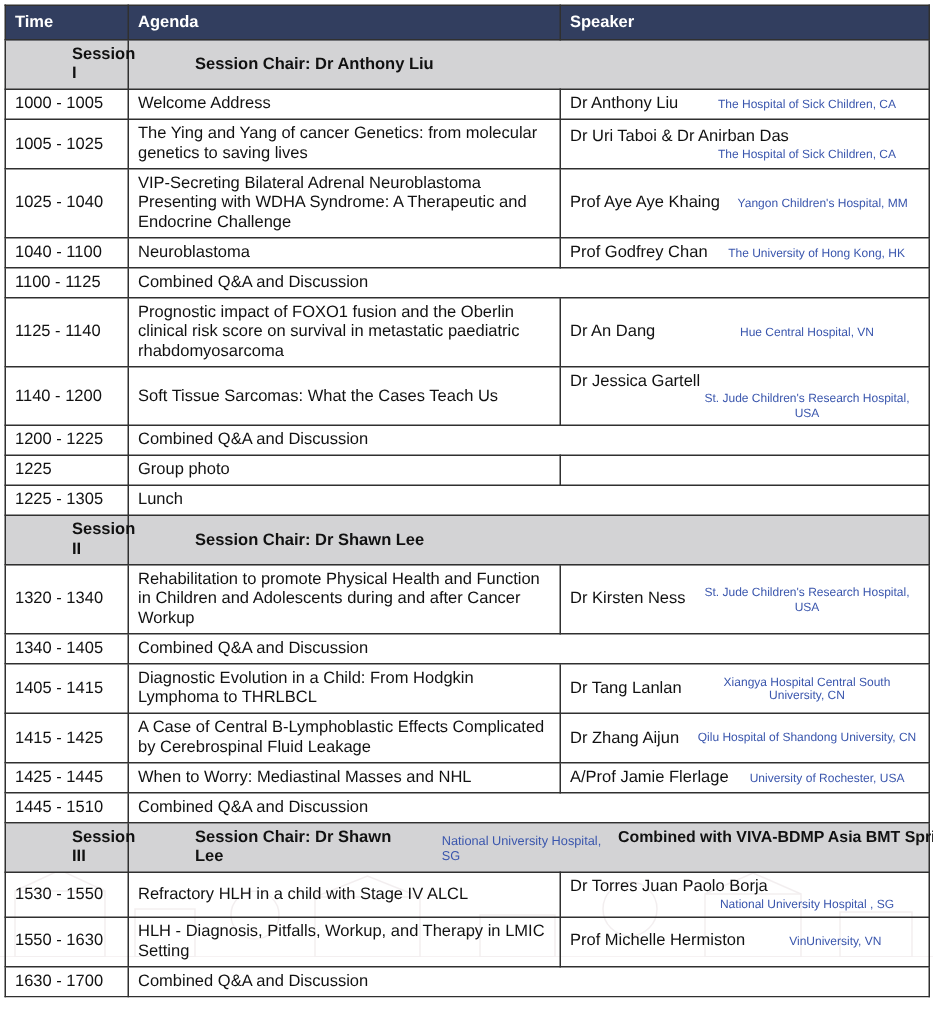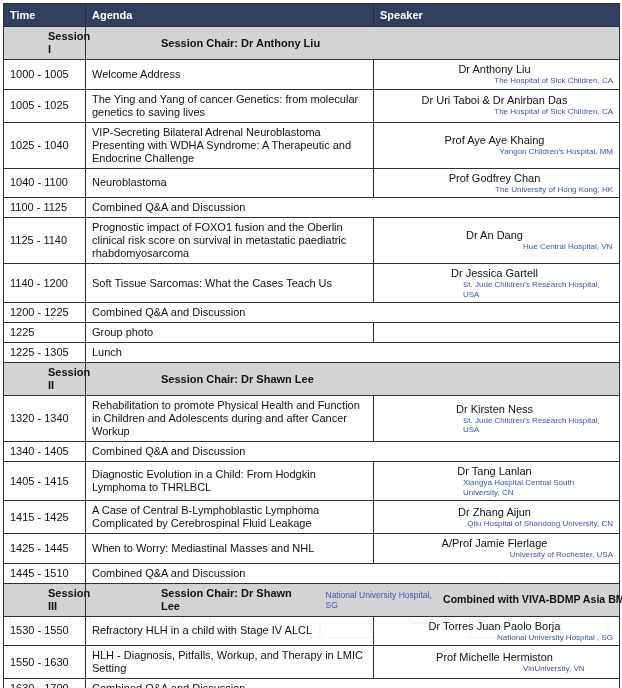--- a/index.html
+++ b/index.html
@@ -56,34 +56,33 @@
     font-weight:bold;
     padding-left:44px;
   }
   td.time-cell{font-weight:normal;}
   tr.session-row td.time-cell{font-weight:bold;}
   td.agenda-cell{}
   .speaker-wrap{
     display:flex;
     flex-wrap:wrap;
     align-items:center;
-    flex-direction:column;
   }
   .speaker-name{flex:0 1 auto;padding-right:4px;}
   .speaker-org{
     flex:1 1 auto;
     min-width:90px;
     max-width:150px;
     margin-left:auto;
-    text-align:left;
+    text-align:center;
     font-size:8px;
     line-height:9.5px;
     color:var(--org-blue);
   }
-  .session-cell-inner{display:flex;align-items:center;margin-left:31px;}
+  .session-cell-inner{display:flex;align-items:flex-start;}
   .chair-zone{display:flex;align-items:center;flex:0 0 282px;gap:16px;}
   .chair-zone.no-extra{flex:1 1 auto;}
   .chair-org{
     font-size:8.5px;line-height:10px;font-weight:normal;
     color:var(--org-blue);
   }
   .session-extra{
     flex:1 1 auto;
     font-size:10.6px;
     font-weight:bold;
@@ -242,21 +241,21 @@
           <td class="agenda-cell">Diagnostic Evolution in a Child: From Hodgkin Lymphoma to THRLBCL</td>
           <td class="speaker-cell">
             <div class="speaker-wrap">
               <span class="speaker-name">Dr Tang Lanlan</span>
               <span class="speaker-org">Xiangya Hospital Central South University, CN</span>
             </div>
           </td>
         </tr>
         <tr class="item-row">
           <td class="time-cell">1415 - 1425</td>
-          <td class="agenda-cell">A Case of Central B-Lymphoblastic Lymphoma Complicated by Cerebrospinal Fluid Leakage</td>
+          <td class="agenda-cell">A Case of Central B-Lymphoblastic Effects Complicated by Cerebrospinal Fluid Leakage</td>
           <td class="speaker-cell">
             <div class="speaker-wrap">
               <span class="speaker-name">Dr Zhang Aijun</span>
               <span class="speaker-org">Qilu Hospital of Shandong University, CN</span>
             </div>
           </td>
         </tr>
         <tr class="item-row">
           <td class="time-cell">1425 - 1445</td>
           <td class="agenda-cell">When to Worry: Mediastinal Masses and NHL</td>

